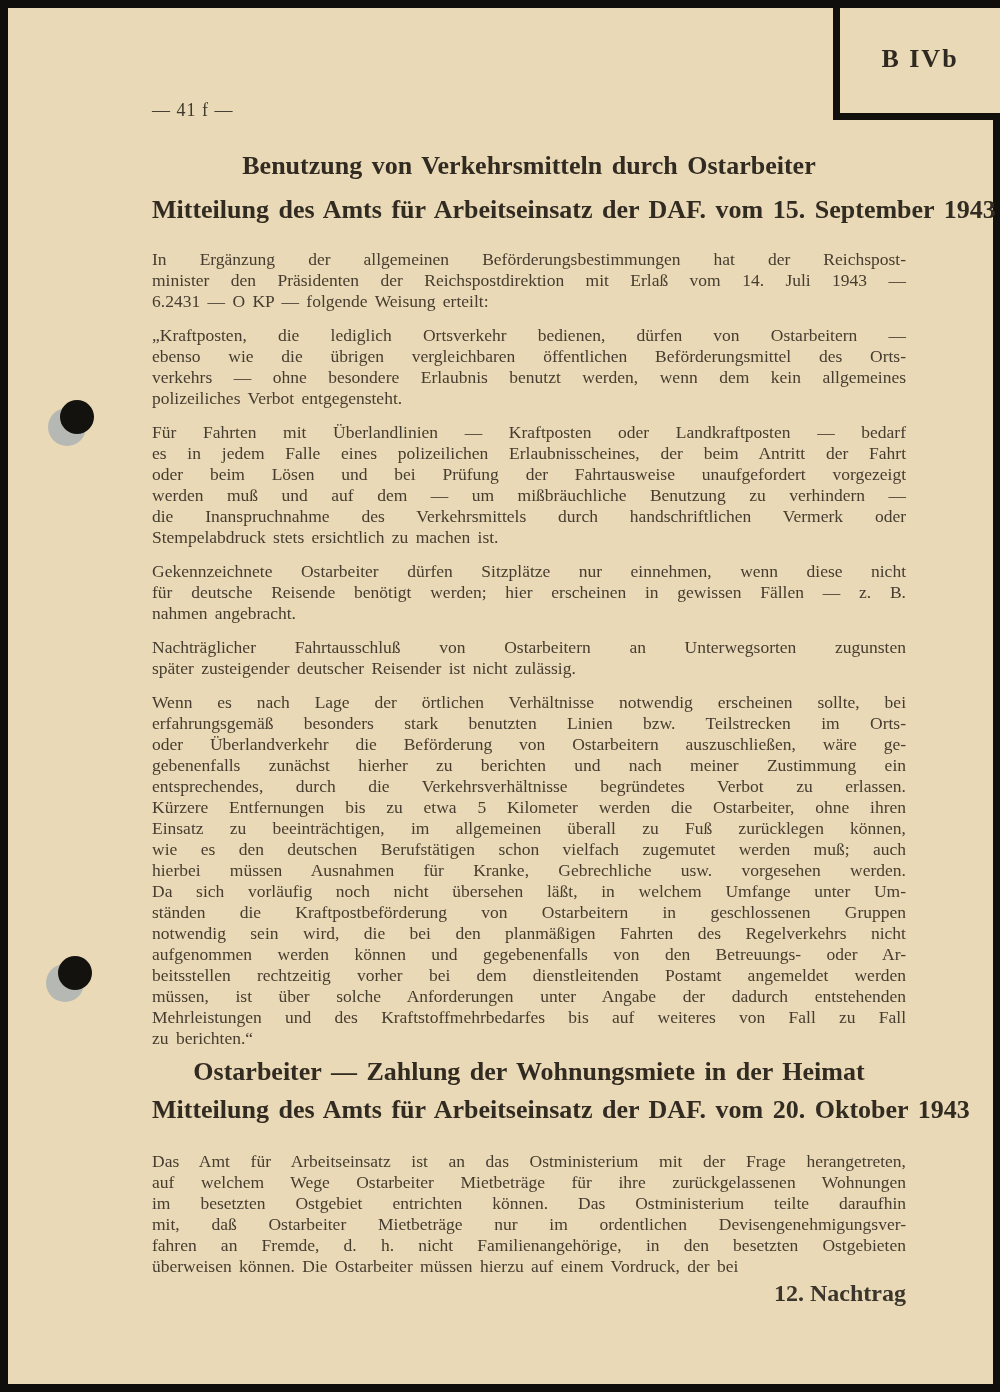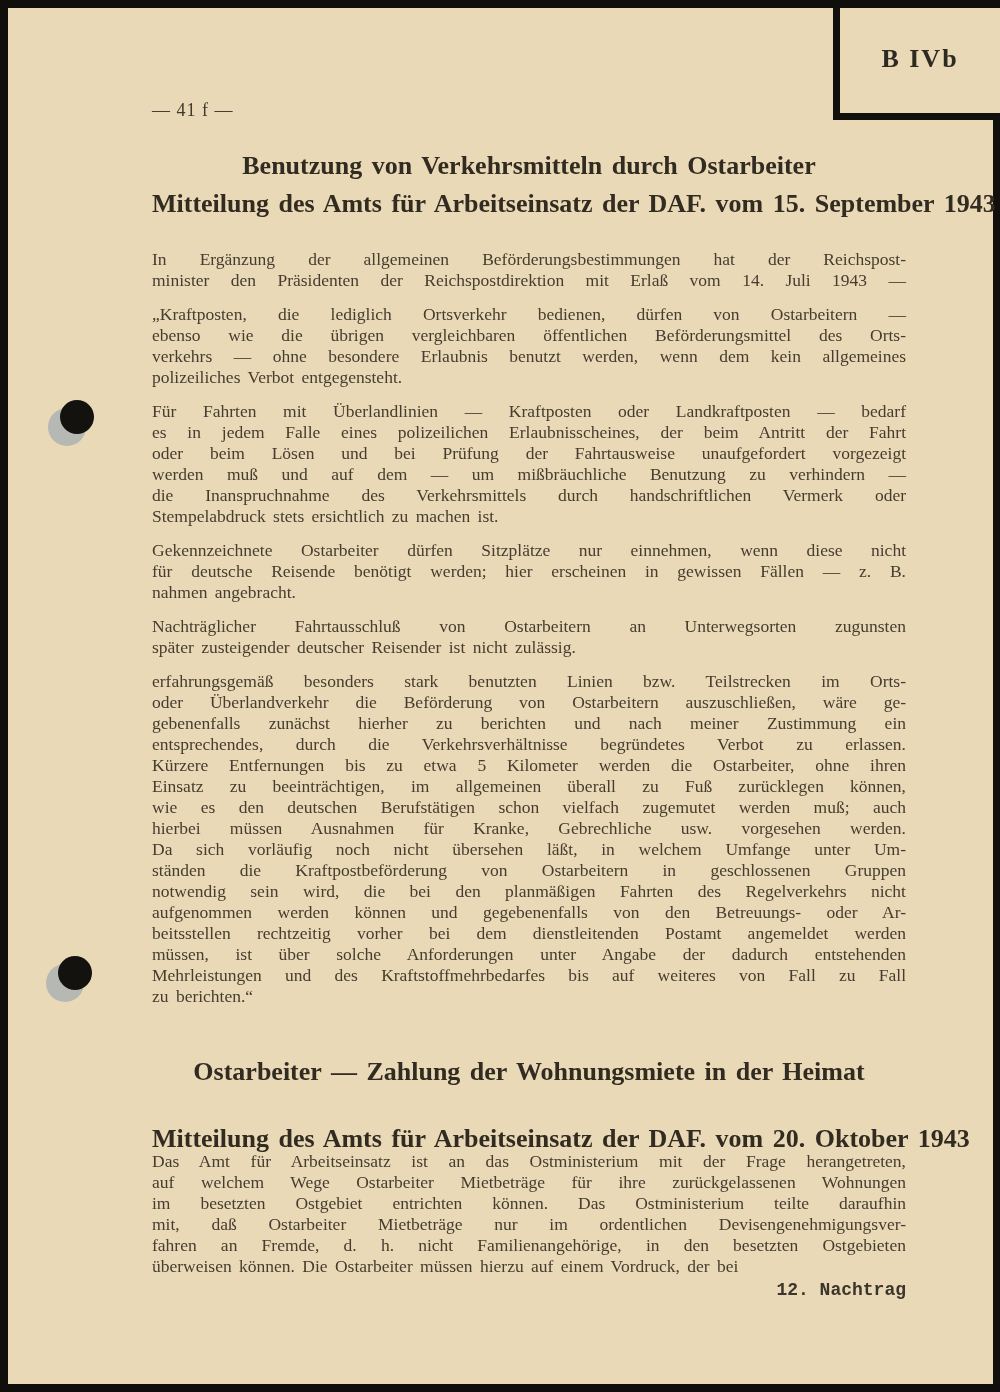--- a/index.html
+++ b/index.html
@@ -51,44 +51,44 @@
   .sec-title {
     position: absolute; left: 0; width: 100%;
     text-align: center;
     font-weight: 700;
     font-size: 26px;
     color: #322b21;
     word-spacing: 3px;
     white-space: nowrap;
   }
   #s1-title { top: 143px; }
-  #s1-sub   { top: 181px; }
+  #s1-sub   { top: 187px; }
   #s2-title { top: 1049px; }
-  #s2-sub   { top: 1116px; }
+  #s2-sub   { top: 1087px; }
   .paras { position: absolute; left: 0; width: 100%; }
   #s1-paras { top: 228px; }
   #s2-paras { top: 1130px; }
   .para { margin-bottom: 5px; margin-top: 13px; }
   .tline {
     height: 21px; line-height: 21px;
     font-size: 17.5px;
     word-spacing: 3px;
     text-align: justify;
     text-align-last: justify;
     color: #463d30;
     white-space: nowrap;
   }
   .tline.last { text-align-last: left; }
   .supplement {
     position: absolute;
     top: 1272px; left: 0; width: 100%;
     text-align: right;
-    font-family: Liberation Mono, monospace;
+    font-family: Liberation Serif, serif;
     font-weight: 700;
-    font-size: 18px;
+    font-size: 24px;
     color: #3b352b;
   }
   .hole { position: absolute; width: 46px; height: 46px; }
   #hole-top { left: 40px; top: 392px; }
   #hole-bottom { left: 38px; top: 948px; }
   .hole .ring {
     position: absolute; left: 0; bottom: 0;
     width: 38px; height: 38px; border-radius: 50%;
     background: #b5b8b3;
   }
@@ -122,20 +122,21 @@
 
     <div class="page-number">— 41 f —</div>
 
     <div class="sec-title" id="s1-title">Benutzung von Verkehrsmitteln durch Ostarbeiter</div>
     <div class="sec-title" id="s1-sub">Mitteilung des Amts für Arbeitseinsatz der DAF. vom 15. September 1943</div>
 
     <div class="paras" id="s1-paras">
         <div class="para">
           <div class="tline">In Ergänzung der allgemeinen Beförderungsbestimmungen hat der Reichspost-</div>
           <div class="tline">minister den Präsidenten der Reichspostdirektion mit Erlaß vom 14. Juli 1943 —</div>
+          <div class="tline last">6.2431 — O KP — folgende Weisung erteilt:</div>
         </div>
         <div class="para">
           <div class="tline">„Kraftposten, die lediglich Ortsverkehr bedienen, dürfen von Ostarbeitern —</div>
           <div class="tline">ebenso wie die übrigen vergleichbaren öffentlichen Beförderungsmittel des Orts-</div>
           <div class="tline">verkehrs — ohne besondere Erlaubnis benutzt werden, wenn dem kein allgemeines</div>
           <div class="tline last">polizeiliches Verbot entgegensteht.</div>
         </div>
         <div class="para">
           <div class="tline">Für Fahrten mit Überlandlinien — Kraftposten oder Landkraftposten — bedarf</div>
           <div class="tline">es in jedem Falle eines polizeilichen Erlaubnisscheines, der beim Antritt der Fahrt</div>
@@ -147,20 +148,21 @@
         <div class="para">
           <div class="tline">Gekennzeichnete Ostarbeiter dürfen Sitzplätze nur einnehmen, wenn diese nicht</div>
           <div class="tline">für deutsche Reisende benötigt werden; hier erscheinen in gewissen Fällen — z. B.</div>
           <div class="tline last">nahmen angebracht.</div>
         </div>
         <div class="para">
           <div class="tline">Nachträglicher Fahrtausschluß von Ostarbeitern an Unterwegsorten zugunsten</div>
           <div class="tline last">später zusteigender deutscher Reisender ist nicht zulässig.</div>
         </div>
         <div class="para">
+          <div class="tline">Wenn es nach Lage der örtlichen Verhältnisse notwendig erscheinen sollte, bei</div>
           <div class="tline">erfahrungsgemäß besonders stark benutzten Linien bzw. Teilstrecken im Orts-</div>
           <div class="tline">oder Überlandverkehr die Beförderung von Ostarbeitern auszuschließen, wäre ge-</div>
           <div class="tline">gebenenfalls zunächst hierher zu berichten und nach meiner Zustimmung ein</div>
           <div class="tline">entsprechendes, durch die Verkehrsverhältnisse begründetes Verbot zu erlassen.</div>
           <div class="tline">Kürzere Entfernungen bis zu etwa 5 Kilometer werden die Ostarbeiter, ohne ihren</div>
           <div class="tline">Einsatz zu beeinträchtigen, im allgemeinen überall zu Fuß zurücklegen können,</div>
           <div class="tline">wie es den deutschen Berufstätigen schon vielfach zugemutet werden muß; auch</div>
           <div class="tline">hierbei müssen Ausnahmen für Kranke, Gebrechliche usw. vorgesehen werden.</div>
           <div class="tline">Da sich vorläufig noch nicht übersehen läßt, in welchem Umfange unter Um-</div>
           <div class="tline">ständen die Kraftpostbeförderung von Ostarbeitern in geschlossenen Gruppen</div>

